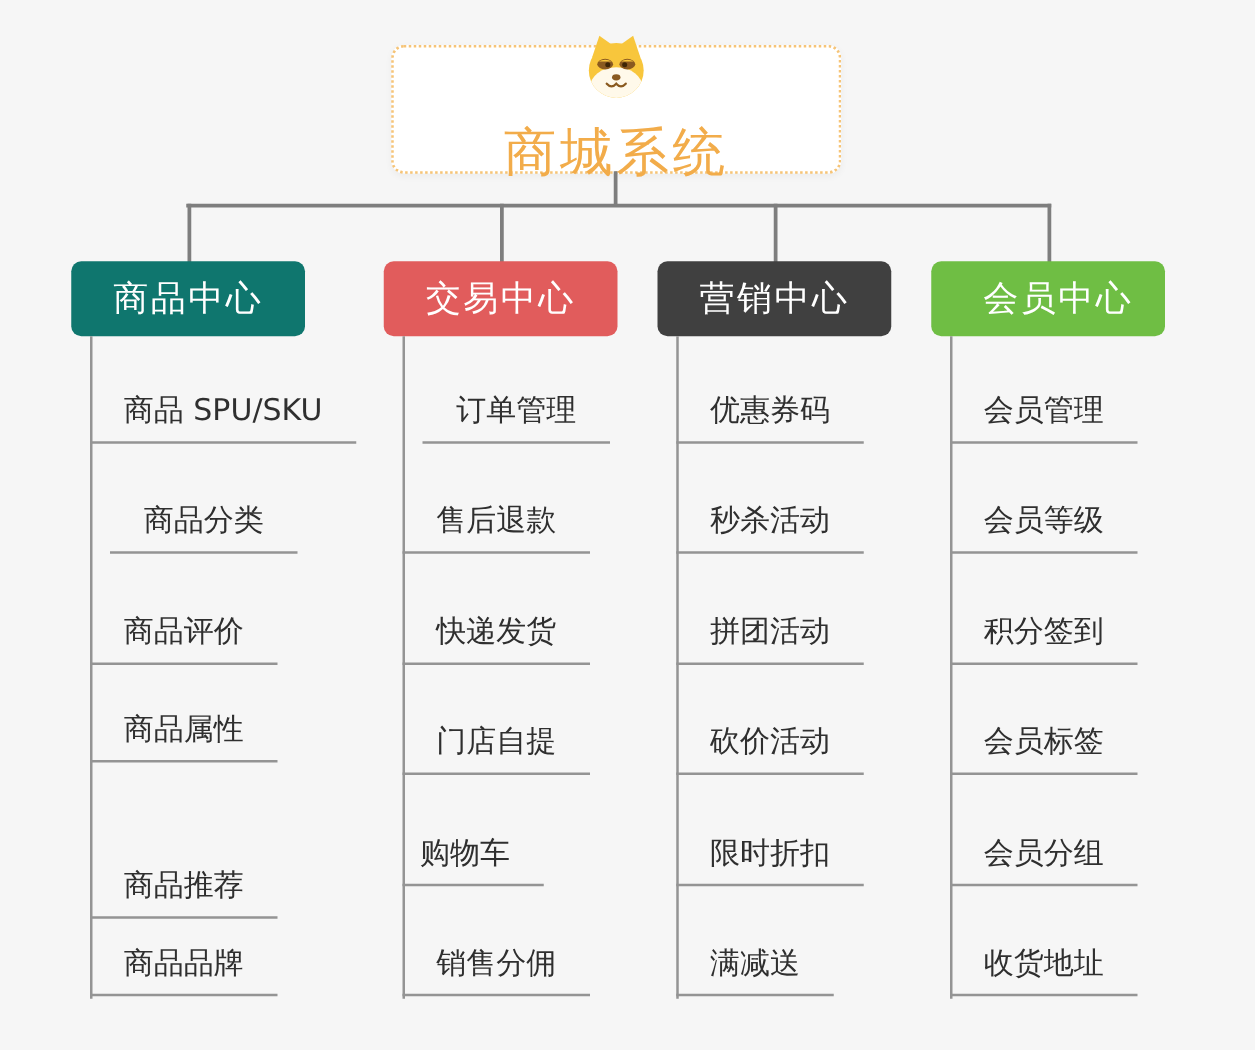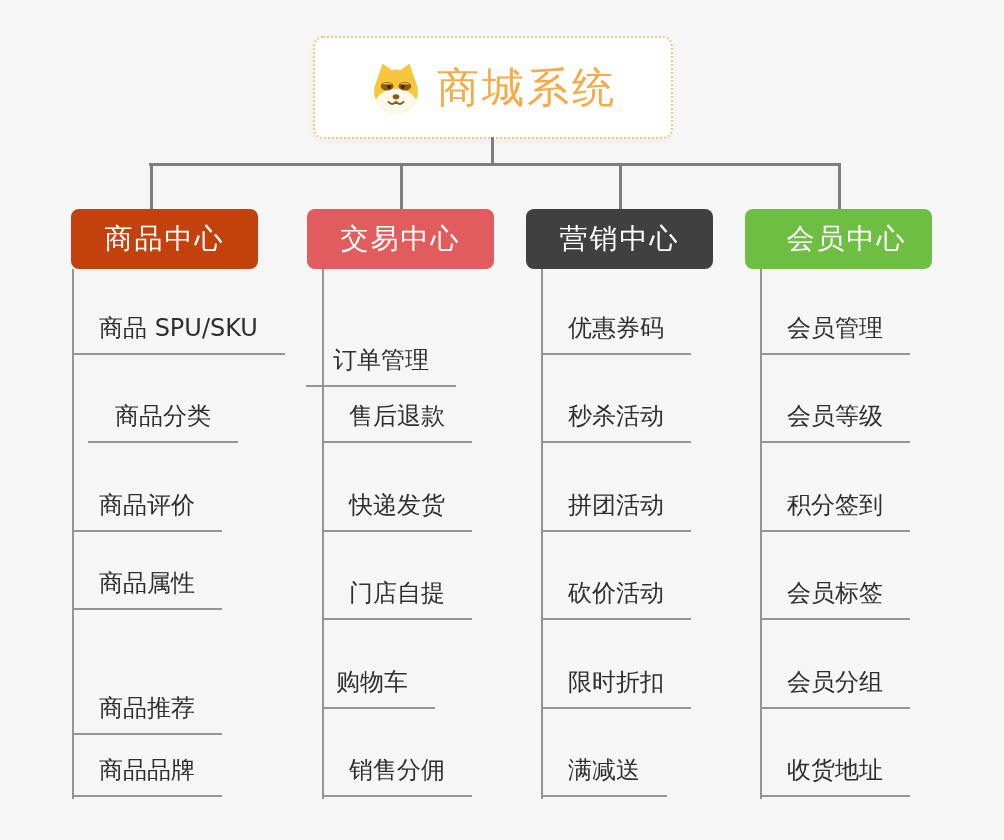--- a/index.html
+++ b/index.html
@@ -21,20 +21,21 @@
   .canvas{position:relative;width:1004px;height:840px;background:var(--bg);}
 
   
   .root-node{
     position:absolute;left:313px;top:36px;width:360px;height:103px;
     background:#FFFFFF;
     border:2px dotted var(--root-border);
     border-radius:10px;
     display:flex;align-items:center;justify-content:center;gap:14px;
     box-shadow:0 2px 6px rgba(0,0,0,0.04);
+    flex-direction:column;
   }
   .root-title{
     color:var(--accent);
     font-size:42px;
     letter-spacing:3px;
     font-weight:500;
     white-space:nowrap;
   }
 
   
@@ -92,36 +93,36 @@
         <path d="M23,48.5 q4.5,5 9,0 q4.5,5 9,0" stroke="#8A5A20" stroke-width="2.2" fill="none" stroke-linecap="round"></path>
       </svg>
     </span>
     <span class="root-title">商城系统</span>
   </div>
 
   <div class="connector riser"></div>
   <div class="connector bus"></div>
 
 <div class="connector drop" style="left: 150px;"></div>
-    <div class="branch-box" style="left: 71px; background: #c2410c;">
+    <div class="branch-box" style="left: 57px; background: #0f766e;">
       <span class="branch-label">商品中心</span>
     </div>
     <div class="trunk" style="left: 72px; top: 269px; height: 530px;"></div>
     <div class="leaf" style="left: 72px; top: 311px;">商品 SPU/SKU</div>
     <div class="leaf" style="left: 88px; top: 399px;">商品分类</div>
     <div class="leaf" style="left: 72px; top: 488px;">商品评价</div>
     <div class="leaf" style="left: 72px; top: 566px;">商品属性</div>
     <div class="leaf" style="left: 72px; top: 665px; margin-top: 26px;">商品推荐</div>
     <div class="leaf" style="left: 72px; top: 753px;">商品品牌</div>
     <div class="connector drop" style="left: 400px;"></div>
     <div class="branch-box" style="left: 307px; background: rgb(225, 92, 92);">
       <span class="branch-label">交易中心</span>
     </div>
     <div class="trunk" style="left: 322px; top: 269px; height: 530px;"></div>
-    <div class="leaf" style="left: 306px; top: 311px; margin-top: 32px;">订单管理</div>
+    <div class="leaf" style="left: 338px; top: 311px;">订单管理</div>
     <div class="leaf" style="left: 322px; top: 399px;">售后退款</div>
     <div class="leaf" style="left: 322px; top: 488px;">快递发货</div>
     <div class="leaf" style="left: 322px; top: 576px;">门店自提</div>
     <div class="leaf" style="left: 322px; top: 665px; padding-left: 14px;">购物车</div>
     <div class="leaf" style="left: 322px; top: 753px;">销售分佣</div>
     <div class="connector drop" style="left: 619px;"></div>
     <div class="branch-box" style="left: 526px; background: #404040;">
       <span class="branch-label">营销中心</span>
     </div>
     <div class="trunk" style="left: 541px; top: 269px; height: 530px;"></div>

